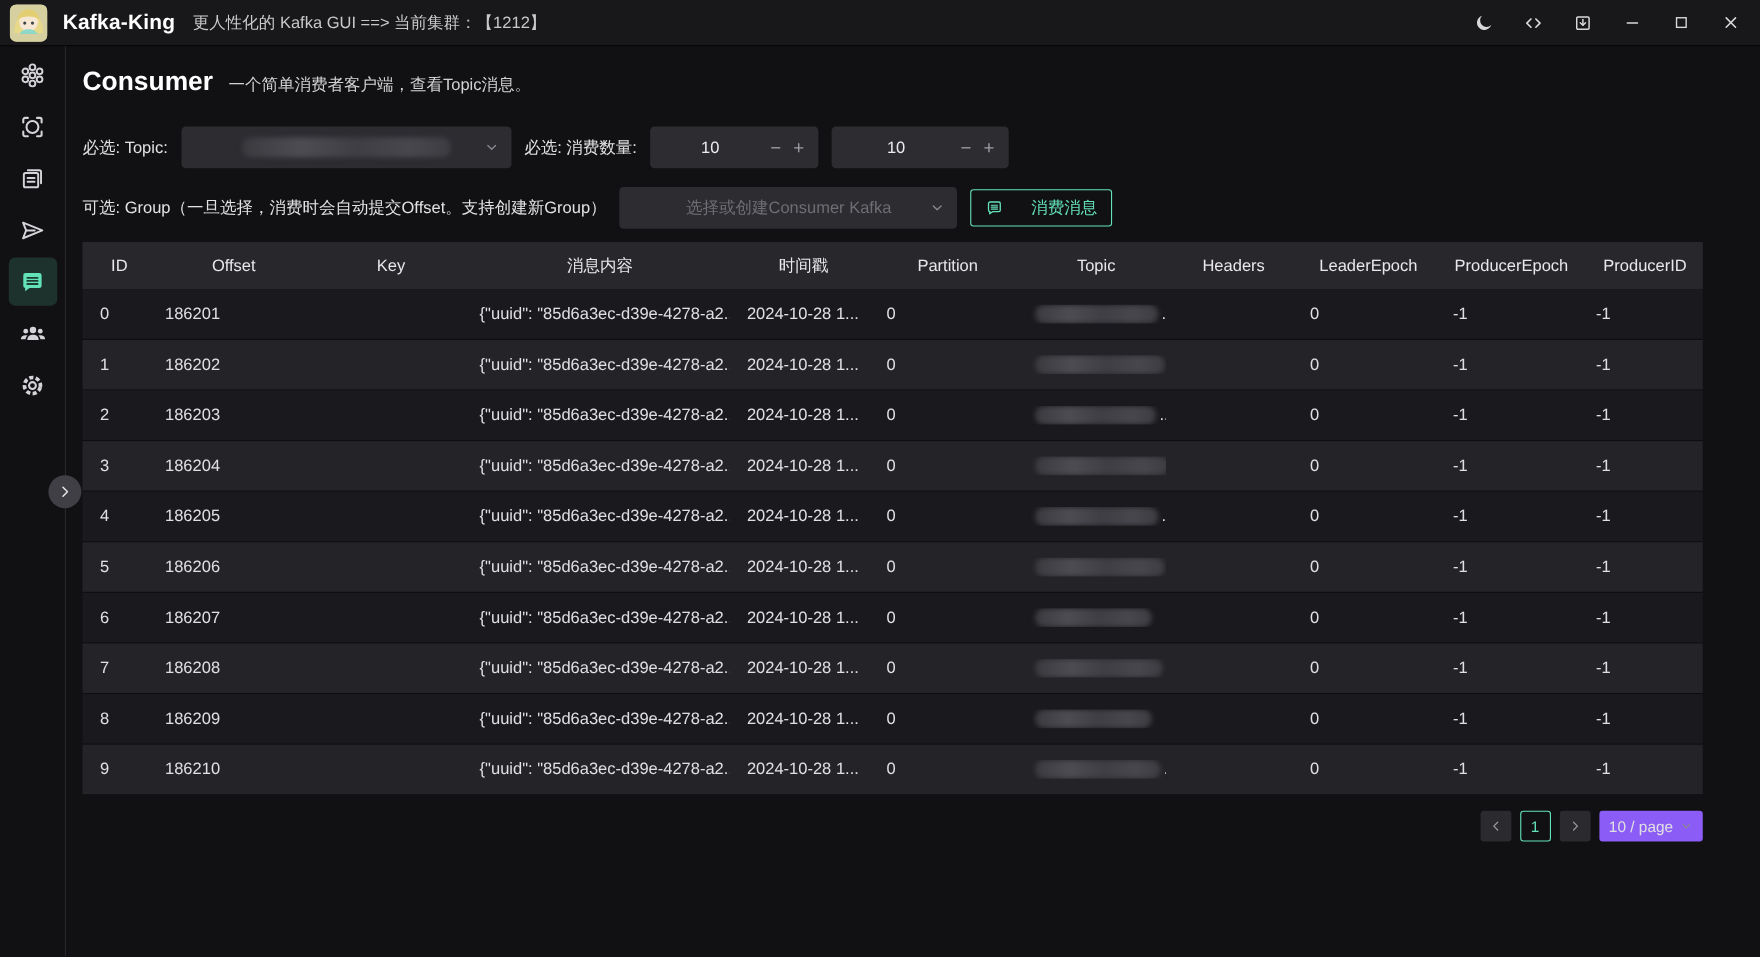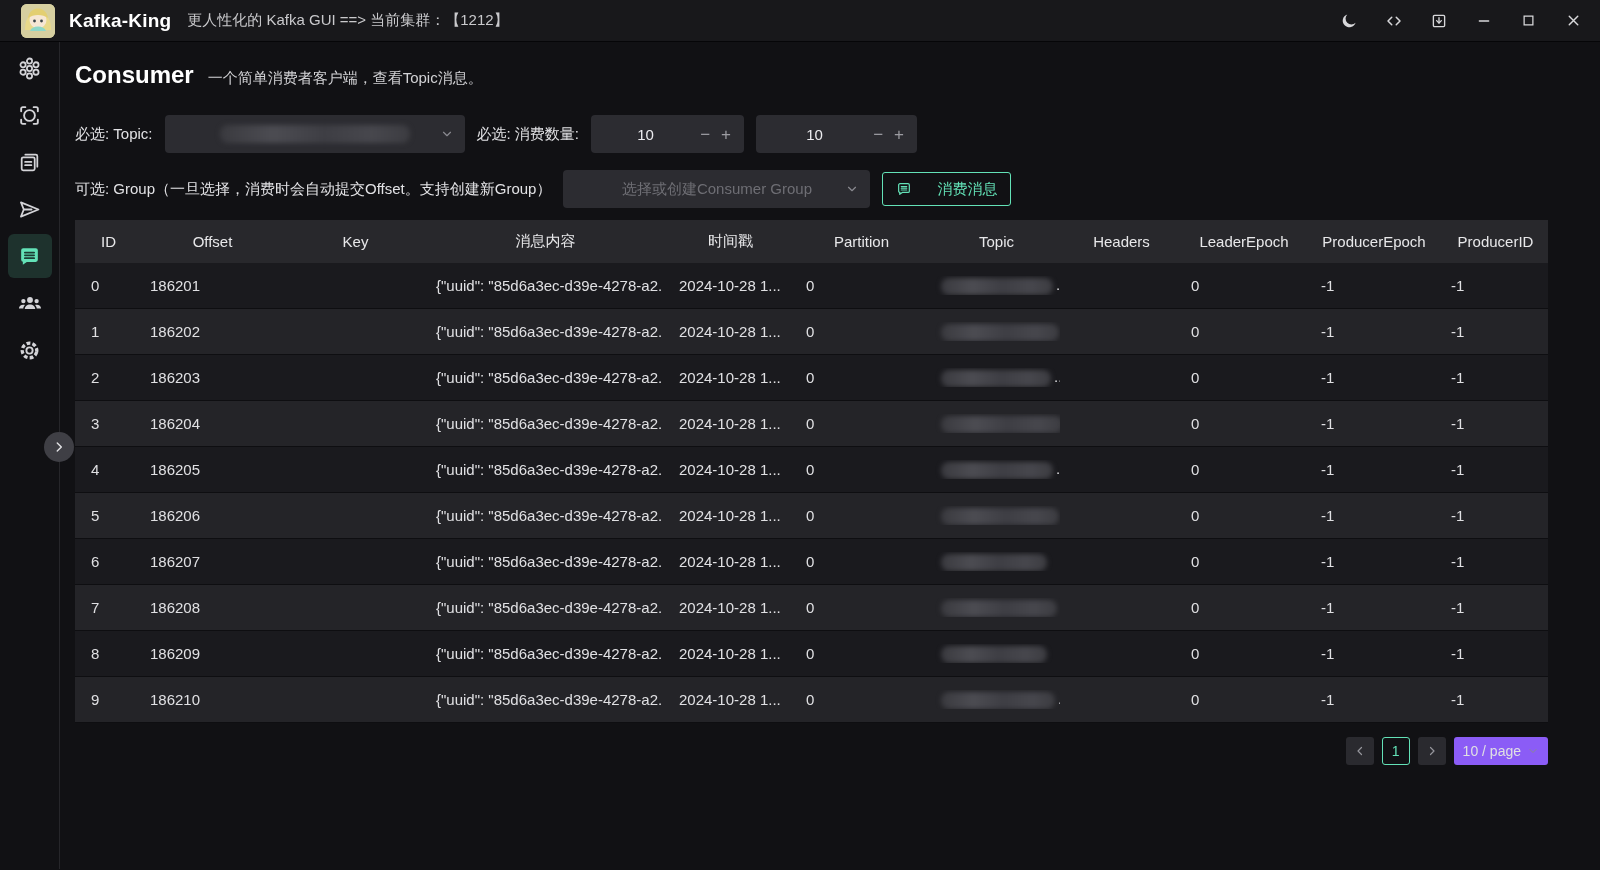--- a/index.html
+++ b/index.html
@@ -1,20 +1,20 @@
 <!DOCTYPE html>
 <html><head>
 <meta charset="utf-8">
 <style>
   * { margin:0; padding:0; box-sizing:border-box; }
   html,body { width:1600px; height:870px; overflow:hidden; }
   body { background:#111114; color:#e4e4e7; font-family:"Liberation Sans","DejaVu Sans",sans-serif; font-size:15px; }
 
   
-  .titlebar { height:42px; background:#18181b; border-bottom:1px solid #060608; display:flex; align-items:center;padding-left:12px; }
+  .titlebar { height:42px; background:#18181b; border-bottom:1px solid #060608; display:flex; align-items:center; }
   .avatar { width:34px; height:34px; border-radius:6px; margin-left:9px; flex:none; overflow:hidden; background:#d9d2a6; }
   .app-name { font-size:19px; font-weight:bold; color:#ffffff; margin-left:14px; letter-spacing:.2px; }
   .app-subtitle { margin-left:16px; color:#c9c9cc; font-size:15px; }
   .win-controls { margin-left:auto; display:flex; align-items:center; height:100%; padding-right:4px; }
   .win-btn { width:45px; height:100%; display:flex; align-items:center; justify-content:center; color:#d8d8db; cursor:pointer; }
 
   
   .body { display:flex; height:827px; position:relative; }
   .sidebar { width:60px; flex:none; border-right:1px solid #26262a; padding-top:4px; display:flex; flex-direction:column; align-items:center; gap:3px; }
   .side-item { width:44px; height:44px; border-radius:6px; display:flex; align-items:center; justify-content:center; color:#d4d4d8; cursor:pointer; }
@@ -232,21 +232,21 @@
         <span class="steppers">
           <span class="stepper">−</span>
           <span class="stepper">+</span>
         </span>
       </div>
     </div>
 
     <div class="form-row row2">
       <span class="form-label">可选: Group（一旦选择，消费时会自动提交Offset。支持创建新Group）</span>
       <div class="n-select group-select">
-        <span class="placeholder">选择或创建Consumer Group</span>
+        <span class="placeholder">选择或创建Consumer Kafka</span>
         <span class="select-chevron">
           <svg width="14" height="14" viewBox="0 0 24 24" fill="none" stroke="currentColor" stroke-width="2" stroke-linecap="round" stroke-linejoin="round">
               <path d="M6 9l6 6 6-6"></path>
             </svg>
         </span>
       </div>
       <button class="consume-btn">
         <span>
           <svg width="16" height="16" viewBox="0 0 24 24">
             <path fill="none" stroke="currentColor" stroke-width="1.8" stroke-linejoin="round" d="M4 6A2 2 0 0 1 6 4h12a2 2 0 0 1 2 2v9.2a2 2 0 0 1-2 2H9.4L5.6 20v-2.8H6a2 2 0 0 1-2-2z"></path>

